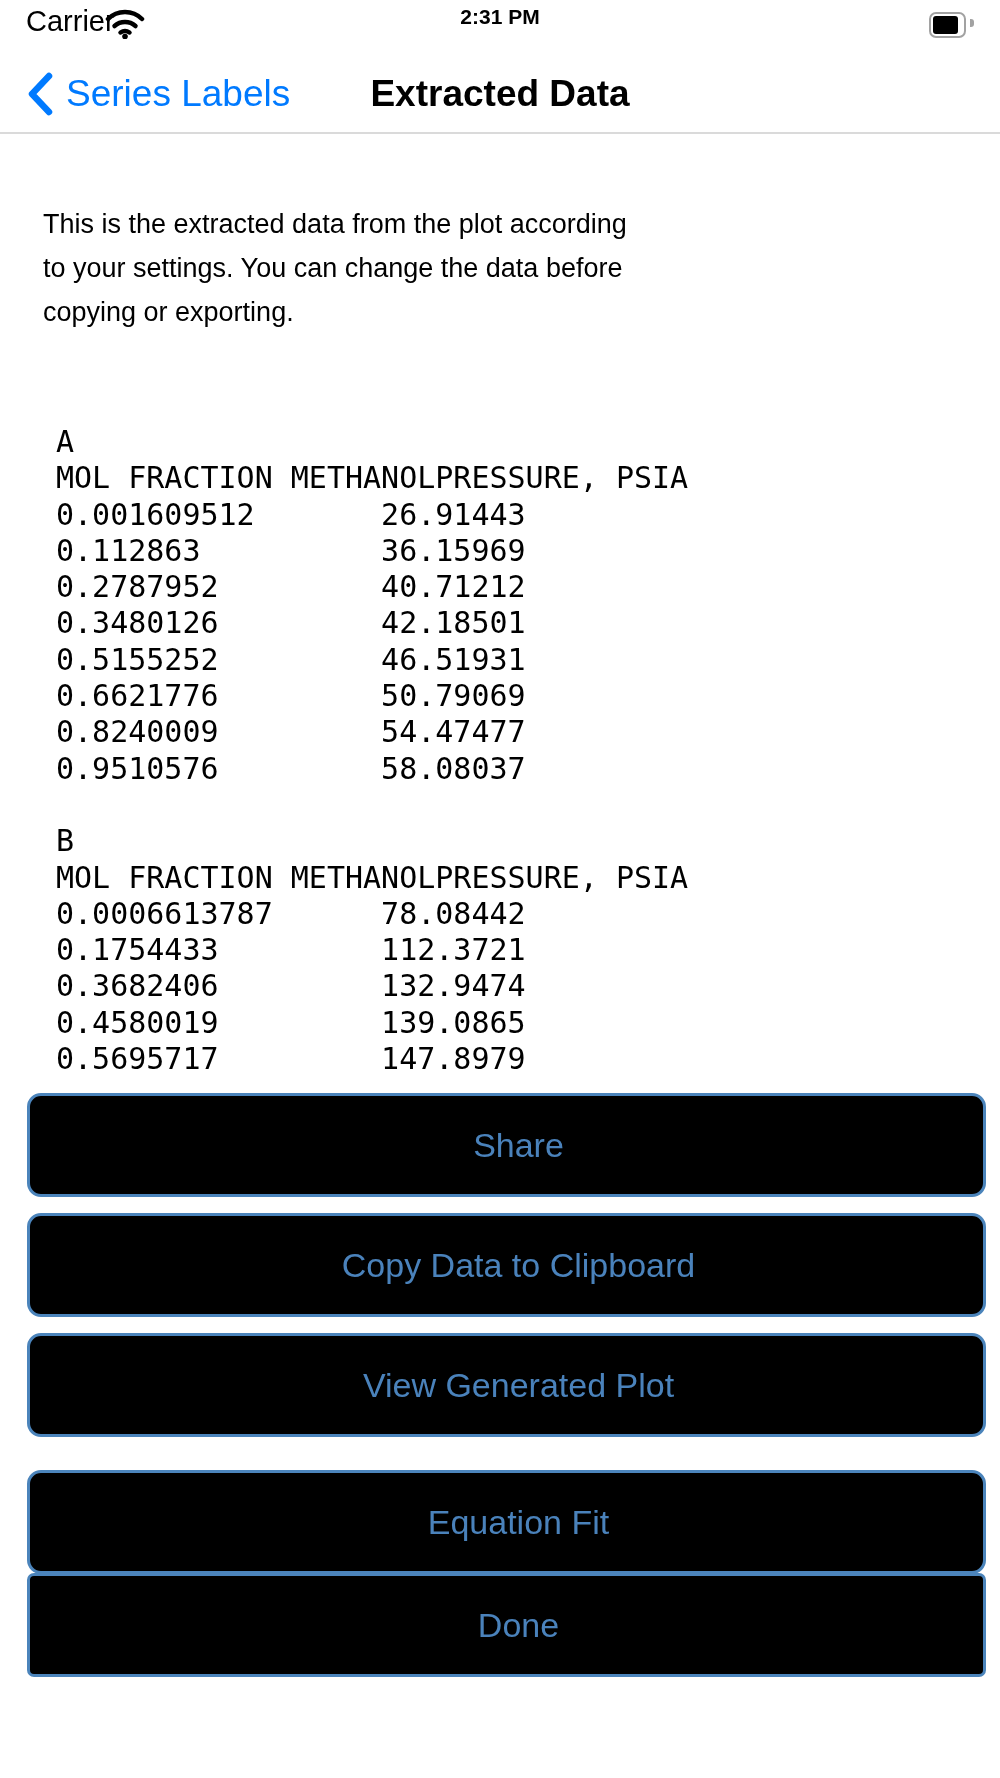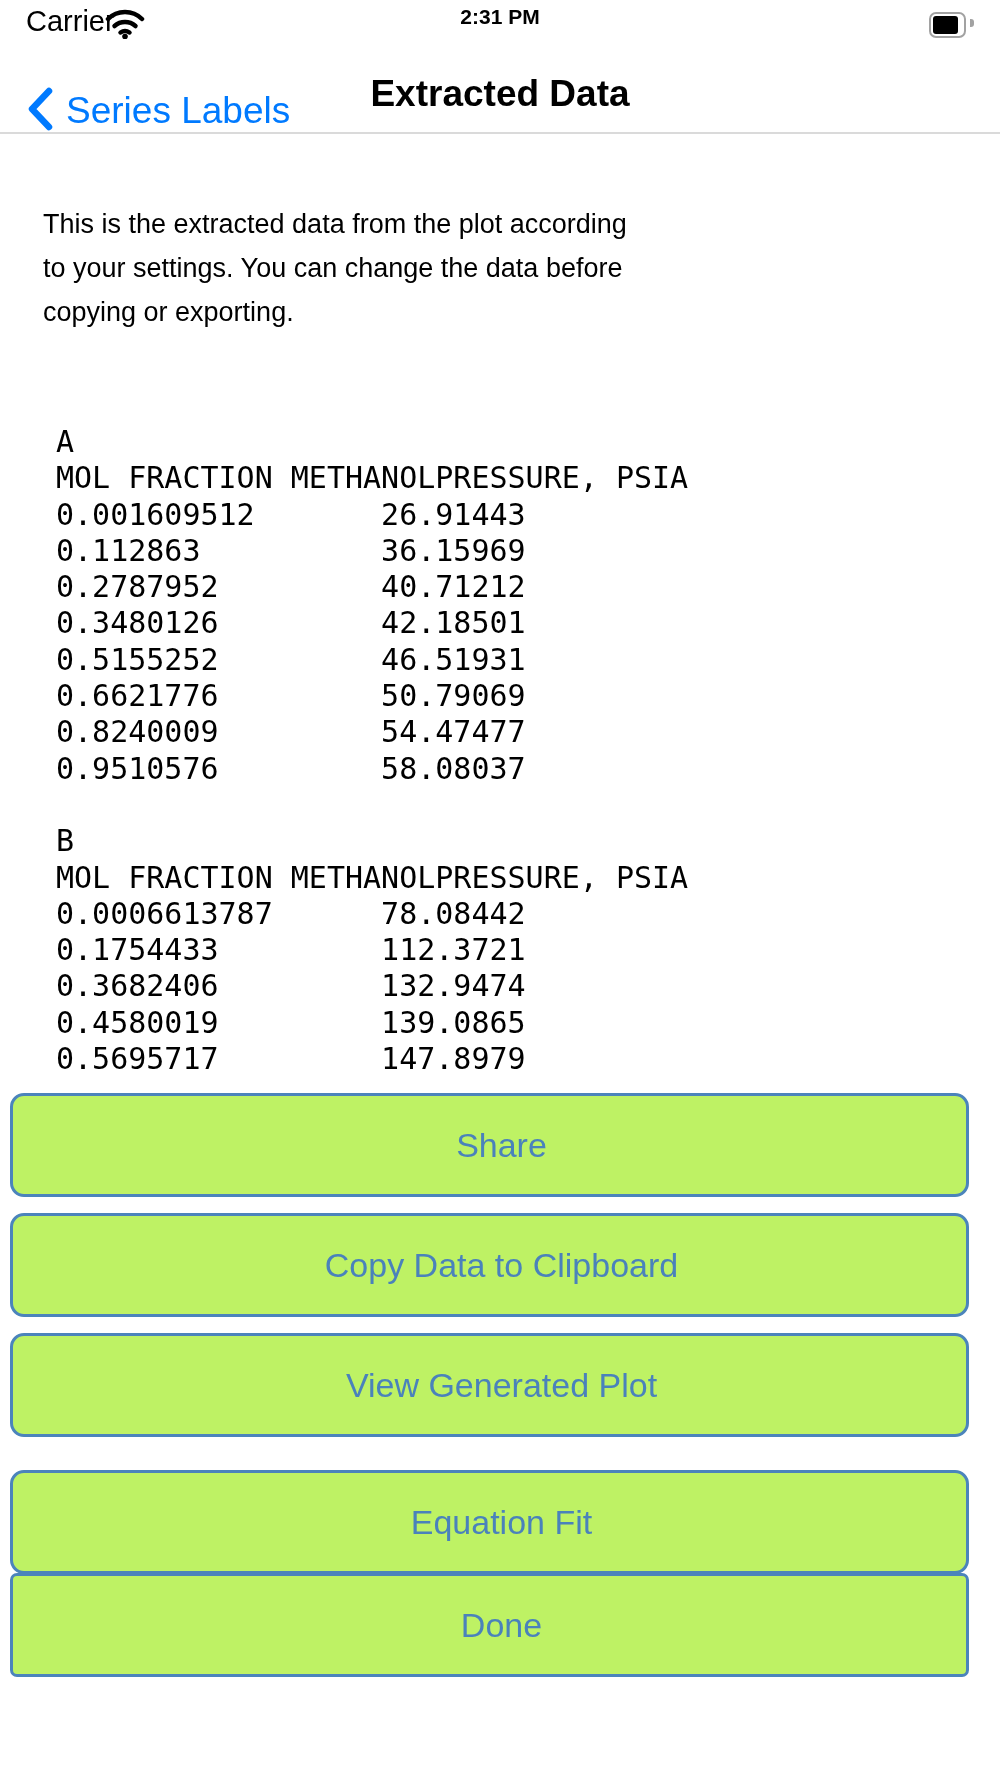--- a/index.html
+++ b/index.html
@@ -15,39 +15,39 @@
         font-size:21px;font-weight:700;color:#000;}
   .battery{position:absolute;left:929px;top:12px;width:33px;height:22px;
         border:2.5px solid #a2a2a2;border-radius:7px;}
   .battery-fill{position:absolute;left:2px;top:2px;bottom:2px;width:25px;
         background:#000;border-radius:3px;}
   .battery-nub{position:absolute;left:970px;top:19px;width:4px;height:8px;
         background:#a2a2a2;border-radius:0 3px 3px 0;}
   
   .nav-bar{position:absolute;left:0;top:56px;width:1000px;height:76px;}
   .back-group{position:absolute;left:26px;top:0;height:76px;display:flex;
-        align-items:flex-end;cursor:pointer;}
+        align-items:center;cursor:pointer;}
   .back-chevron{margin-right:12px;display:block;}
   .back-label{font-size:37px;color:#007aff;}
   .nav-title{position:absolute;left:0;top:0;width:1000px;height:76px;
         display:flex;align-items:center;justify-content:center;
         font-size:37px;font-weight:700;color:#000;}
   .nav-separator{position:absolute;left:0;top:132px;width:1000px;height:2px;
         background:#dadada;}
   
   .description{position:absolute;left:43px;top:202px;width:910px;
         font-size:27px;line-height:44px;color:#000000;white-space:pre-line;}
   
   .data-text{position:absolute;left:56px;top:424px;margin:0;
         font-family:"DejaVu Sans Mono",monospace;font-size:30px;
         line-height:36.3px;color:#000;white-space:pre;}
   
-  .action-button{position:absolute;left:10px;width:959px;height:104px;
+  .action-button{position:absolute;left:27px;width:959px;height:104px;
         box-sizing:border-box;border:3px solid #4b84bb;border-radius:14px;
-        background:#bef264;display:flex;align-items:center;justify-content:center;
+        background:#000000;display:flex;align-items:center;justify-content:center;
         font-size:34px;color:#4a82bb;cursor:pointer;padding-left:24px;}
   .btn-0{top:1093px;} .btn-1{top:1213px;} .btn-2{top:1333px;}
   .btn-3{top:1453px;margin-top:17px;} .btn-4{top:1573px;border-radius:7px;}
 </style>
 </head>
 <body>
 
 <div class="screen">
 
   <div class="status-bar">

